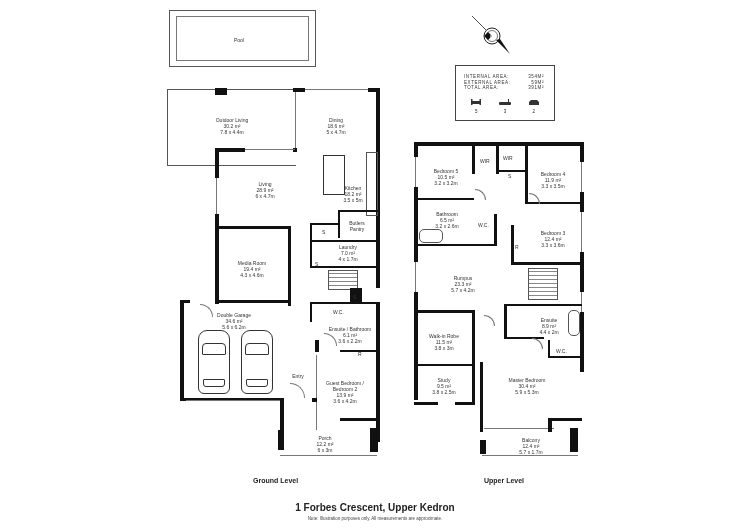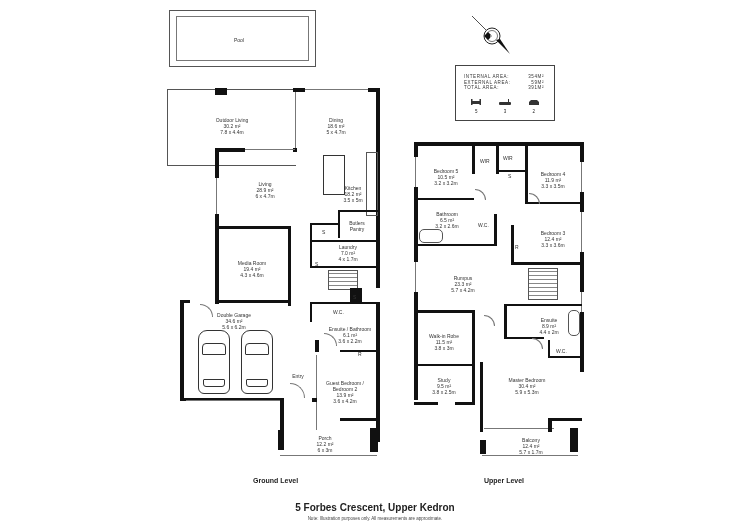--- a/index.html
+++ b/index.html
@@ -320,14 +320,14 @@
   </div>
   <div class="room-label" style="left:531px;top:437px;">
     <span>Balcony</span>
     <span>12.4 m²</span>
     <span>5.7 x 1.7m</span>
   </div>
 </div>
 
 <div class="level-label" style="left:253px;top:477px;">Ground Level</div>
 <div class="level-label" style="left:484px;top:477px;">Upper Level</div>
-<div class="title">5 Forbes Crescent, Upper Kedron</div>
+<div class="title">1 Forbes Crescent, Upper Kedron</div>
 <div class="note">Note: Illustration purposes only. All measurements are approximate.</div>
 
 </body></html>

